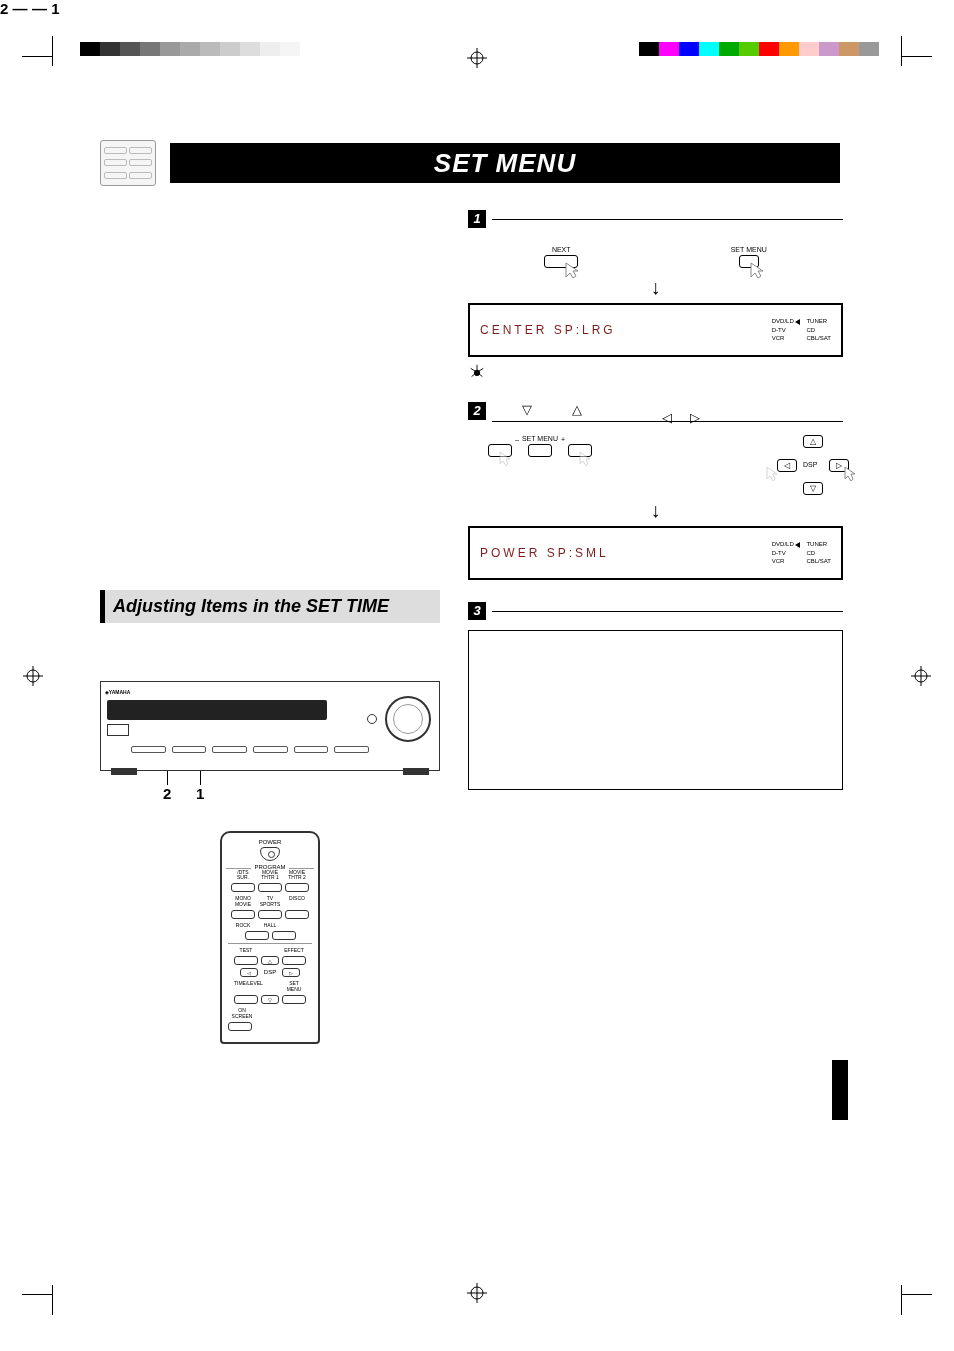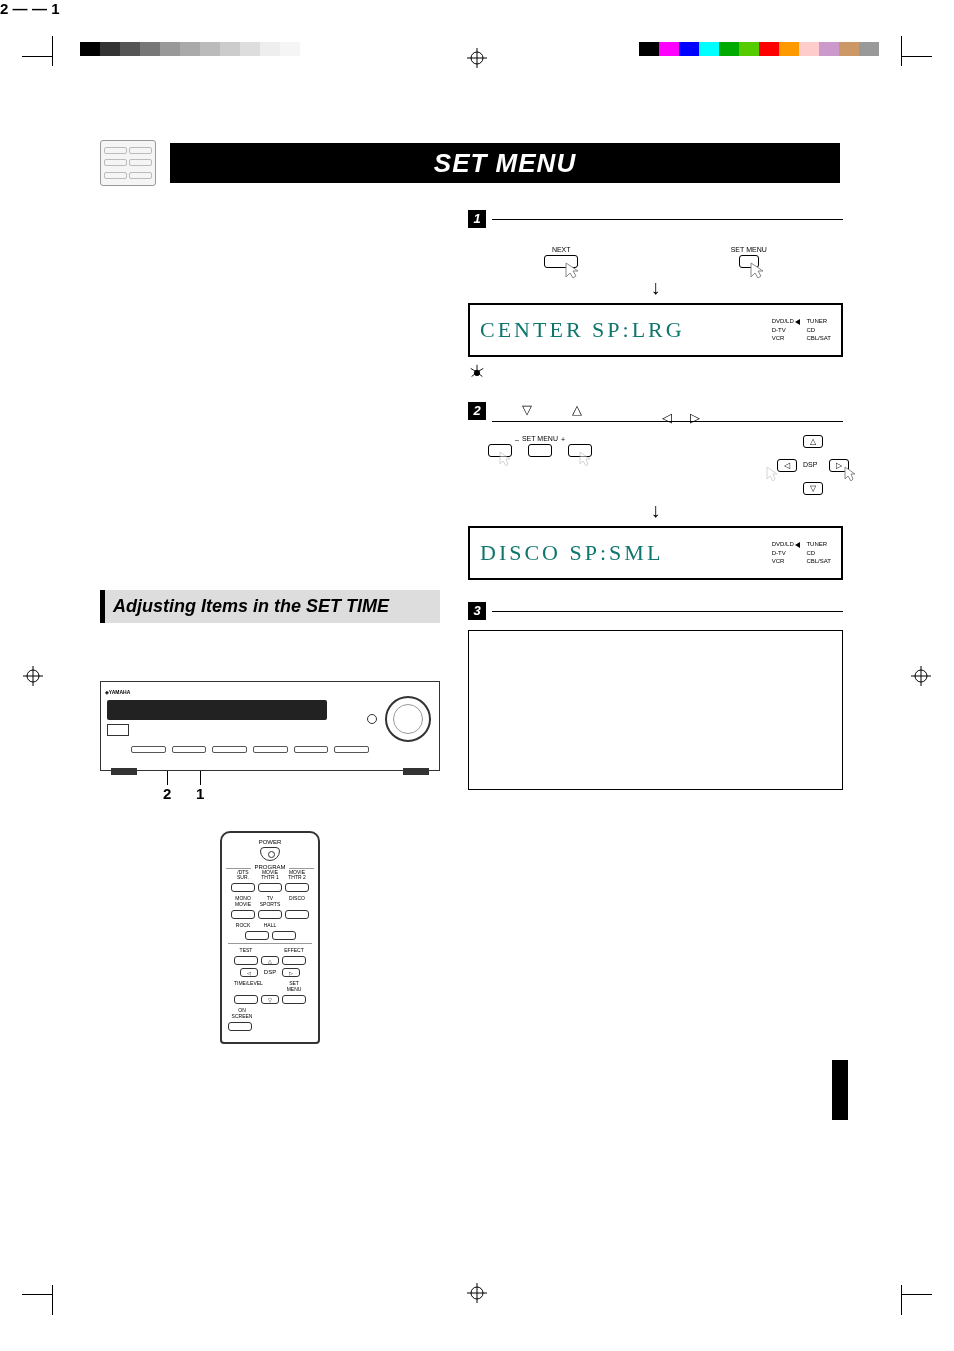--- a/index.html
+++ b/index.html
@@ -34,21 +34,21 @@
   .stepnum { display:inline-block; width:18px; height:18px; background:#000; color:#fff; font-style:italic; font-weight:bold; font-size:13px; text-align:center; line-height:18px; vertical-align:middle; }
   .steprow { display:flex; align-items:flex-start; gap:6px; margin-bottom:6px; }
   .stepline { flex:1; height:1px; background:#000; margin-top:9px; }
 
   .btnblock { display:flex; justify-content:space-around; margin-top:18px; margin-bottom:8px; }
   .btncol { display:flex; flex-direction:column; align-items:center; gap:2px; font-size:7px; }
   .btnshape { width:34px; height:13px; border:1px solid #000; border-radius:3px; background:#fff; position:relative; }
   .btnshape.small { width:20px; height:13px; }
 
   .display { border:2px solid #000; height:54px; display:flex; align-items:center; justify-content:space-between; padding:0 10px; margin-top:4px; }
-  .display .lcd { font-family: Liberation Serif, serif; letter-spacing:3px; font-size:22px; color:#0f766e; }
+  .display .lcd { font-family: Liberation Sans, sans-serif; letter-spacing:3px; font-size:12px; color:#7f1d1d; }
   .display .labels { font-size:6px; line-height:1.4; text-align:left; }
   .display .labels .row2 { display:flex; gap:6px; }
   .display .labels .col2 { display:flex; flex-direction:column; }
   .triangle-left { display:inline-block; width:0; height:0; border-top:3px solid transparent; border-bottom:3px solid transparent; border-right:5px solid #000; vertical-align:middle; }
 
   .downarrow { text-align:center; font-size:20px; margin:4px 0; }
 
   .noteicon { font-size:14px; margin-top:6px; }
 
   .dpad { position:relative; width:60px; height:60px; margin-left:auto; margin-right:0; }
@@ -306,21 +306,21 @@
           </svg>
         <svg width="18" height="18" style="position:absolute; left:-18px; top:30px; opacity:.5;">
             <path d="M2 2 L2 14 L5 11 L8 16 L10 14 L8 9 L12 9 Z" fill="#fff" stroke="#aaa"></path>
           </svg>
       </div>
     </div>
 
     <div class="downarrow">↓</div>
 
     <div class="display">
-      <span class="lcd">DISCO SP:SML</span>
+      <span class="lcd">POWER SP:SML</span>
       <div class="labels">
         <div class="row2">
           <div class="col2">
             <span><span>DVD/LD</span> <span class="triangle-left"></span></span>
             <span>D-TV</span>
             <span>VCR</span>
           </div>
           <div class="col2">
             <span>TUNER</span>
             <span>CD</span>

